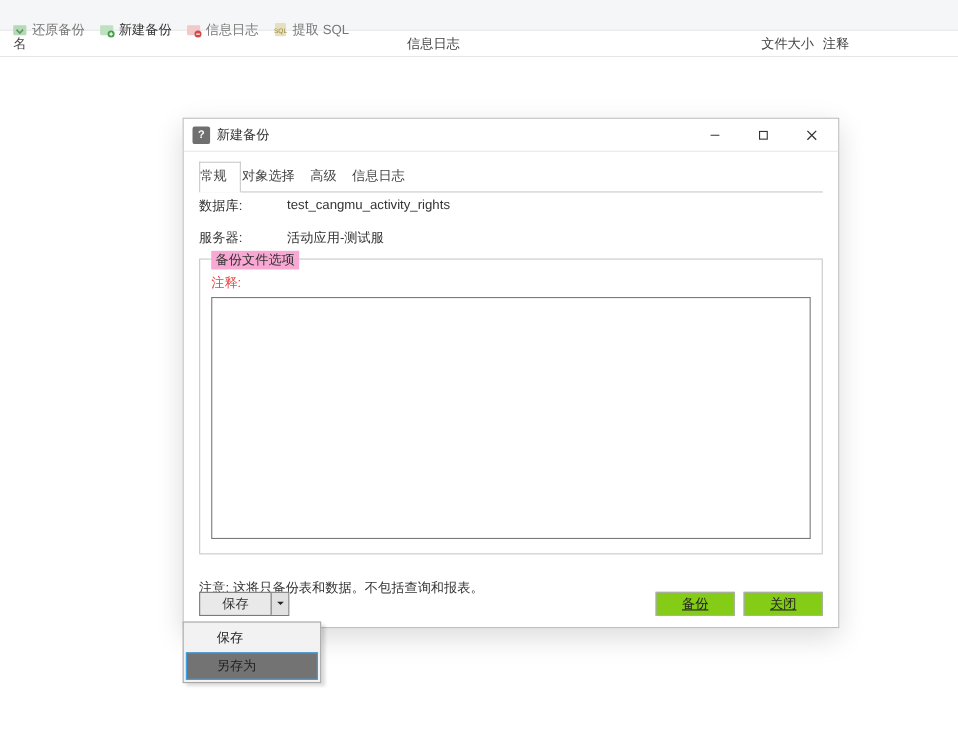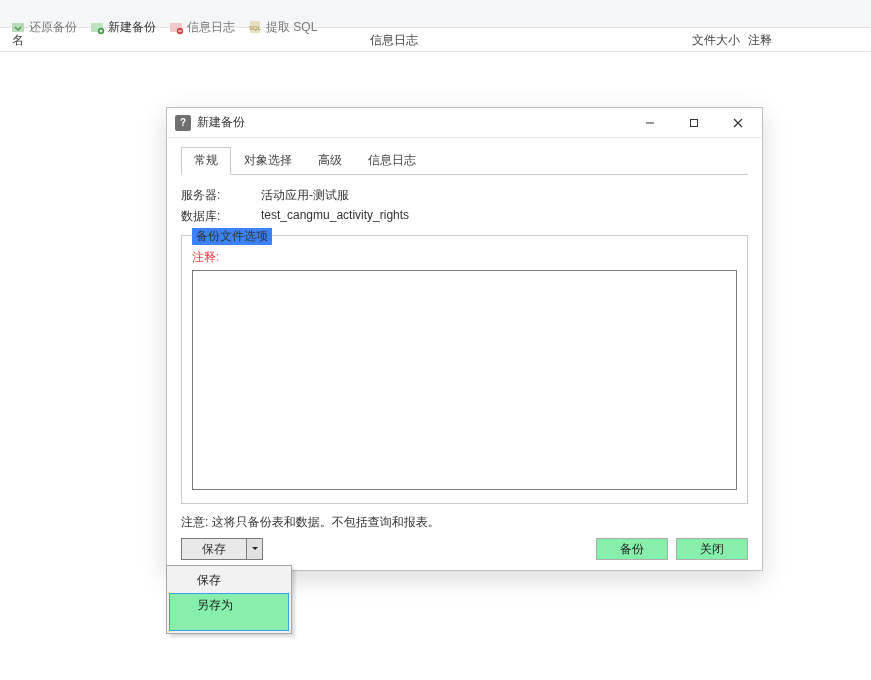--- a/index.html
+++ b/index.html
@@ -89,21 +89,21 @@
     padding: 8px 14px 0 14px;
     position: relative;
     height: calc(100% - 30px);
   }
   
   .tabs {
     display: flex;
     border-bottom: 1px solid #c9c9c9;
   }
   .tab {
-    padding: 4px 12px 5px 12px;
+    padding: 4px 12px 5px 0;
     color: #444;
     position: relative;
     top: 1px;
     border:1px solid transparent;
     border-bottom:none;
   }
   .tab.selected {
     background: #fff;
     border:1px solid #c9c9c9;
     border-bottom:1px solid #fff;
@@ -113,35 +113,35 @@
   .form-label { width:80px; color:#333; }
   .form-value { color:#333; }
   
   .fieldset {
     margin-top:10px;
     border:1px solid #c9c9c9;
     padding: 2px 10px 10px 10px;
   }
   .fieldset-legend {
     font-size:12px; color:#333;
-    position:relative; top:-10px; background:#3b82f6; padding:0 4px;
+    position:relative; top:-10px; background:#f9a8d4; padding:0 4px;
     display:inline-block;
   }
   .comment-label { margin-top:-6px; color:#ef4444; }
   .comment-box {
     margin-top:4px;
     width:100%; height:220px;
     border:1px solid #7a7a7a;
     resize:none;
     font: inherit;
     outline:none;
     padding:2px 4px;
     background:#fff;
   }
-  .note-text { margin-top:10px; color:#333; }
+  .note-text { margin-top:22px; color:#333; }
   
   .dlg-footer {
     position:absolute;
     bottom: 10px; left:14px; right:14px;
     display:flex;
     align-items:center;
   }
   .split-btn {
     display:flex;
     border:1px solid #7a7a7a;
@@ -154,46 +154,47 @@
   .split-btn .sb-arrow {
     width:16px; border-left:1px solid #7a7a7a;
     display:flex;align-items:center;justify-content:center;
     background:#e1e1e1;
   }
   .sb-arrow svg { width:8px;height:8px;}
   .flex-spacer { flex:1; }
   .btn {
     min-width:72px; height:22px;
     border:1px solid #adadad;
-    background:#86efac;
+    background:#84cc16;
     color:#222;
     margin-left:8px;
     line-height:20px;
     text-align:center;
+    text-decoration:underline;
   }
   
   .dropdown {
     position:absolute;
     left:166px;
     top:565px;
     width:126px;
     background:#f2f2f2;
     border:1px solid #a7a7a7;
     box-shadow: 3px 3px 3px rgba(0,0,0,.15);
     padding:2px;
     z-index: 30;
   }
   .dd-item {
     padding:4px 6px 4px 28px;
     color:#222;
   }
   .dd-item.highlight {
-    background:#86efac;
+    background:#737373;
     border:1px solid #3aa0e8;
-    padding:3px 5px 16px 27px;
+    padding:3px 5px 3px 27px;
   }
 </style>
 </head>
 <body>
 
 <div class="toolbar">
   <div class="tb-item">
     <span class="tb-icon">
       <svg viewBox="0 0 16 16">
           <rect x="2" y="4" width="12" height="9" rx="1" fill="#b7d9b7"></rect>
@@ -264,27 +265,27 @@
   </div>
 
   <div class="dlg-body">
     <div class="tabs">
       <div class="tab selected">常规</div>
       <div class="tab">对象选择</div>
       <div class="tab">高级</div>
       <div class="tab">信息日志</div>
     </div>
 
+    <div class="form-row" style="margin-top:4px;">
+      <div class="form-label">数据库:</div>
+      <div class="form-value">test_cangmu_activity_rights</div>
+    </div>
     <div class="form-row">
       <div class="form-label">服务器:</div>
       <div class="form-value">活动应用-测试服</div>
-    </div>
-    <div class="form-row" style="margin-top:4px;">
-      <div class="form-label">数据库:</div>
-      <div class="form-value">test_cangmu_activity_rights</div>
     </div>
 
     <div class="fieldset">
       <span class="fieldset-legend">备份文件选项</span>
       <div class="comment-label">注释:</div>
       <textarea class="comment-box" style=""></textarea>
     </div>
 
     <div class="note-text">注意: 这将只备份表和数据。不包括查询和报表。</div>
 

